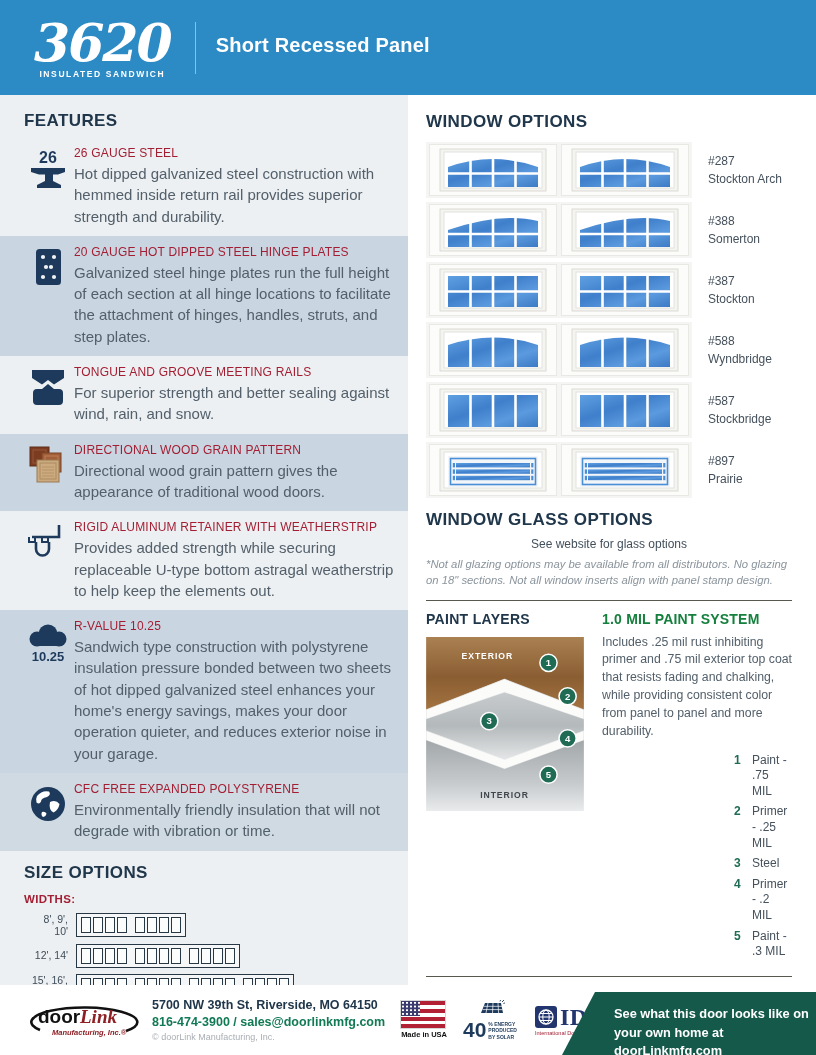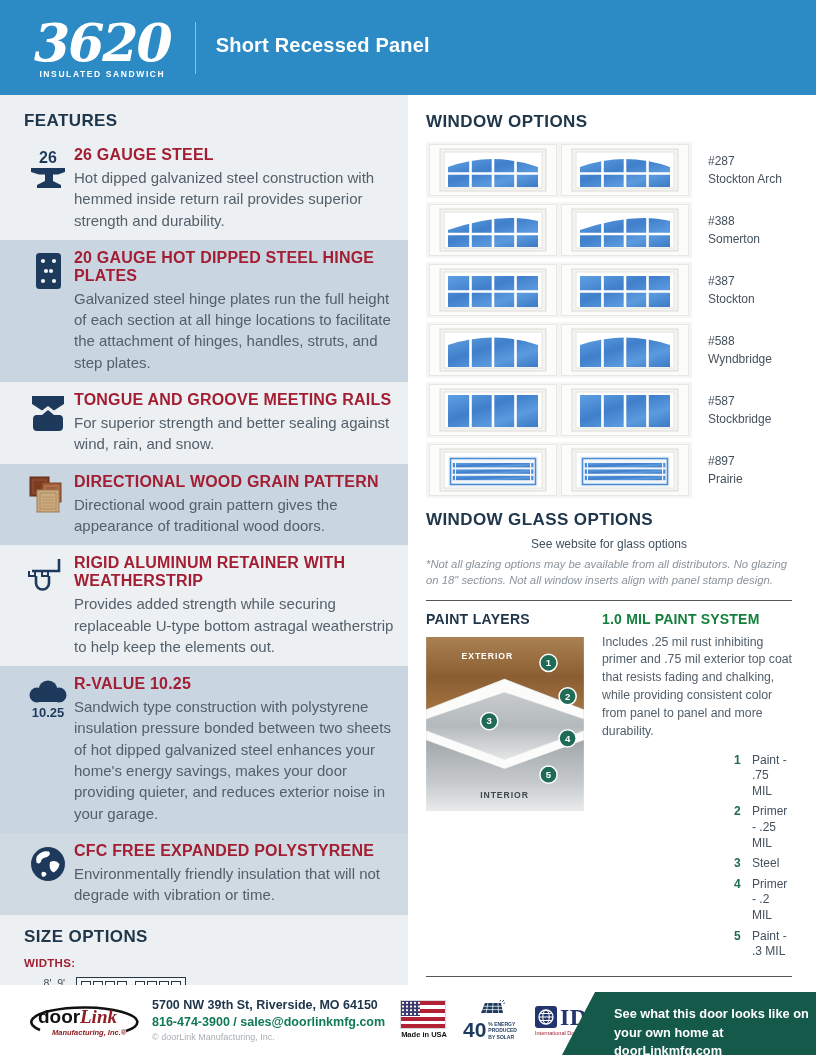--- a/index.html
+++ b/index.html
@@ -25,21 +25,21 @@
   
   .col-left { position:absolute; top:95px; left:0; width:408px; height:890px; background:#edf0f2; padding:16px 0 0 0; }
   .col-right { position:absolute; top:95px; left:408px; width:408px; height:890px; background:#ffffff; padding:17px 24px 0 18px; }
 
   h2.sec { font-size:17px; font-weight:bold; color:#20374b; letter-spacing:0.4px; }
   .col-left h2.sec { margin:0 0 6px 24px; }
 
   
   .feature-row { display:flex; padding:9px 14px 9px 22px; }
   .feature-icon { width:52px; flex:0 0 52px; display:flex; align-items:flex-start; justify-content:center; padding-top:3px; }
-  .feature-title { font-size:16px; font-weight:bold; color:#a31e33; letter-spacing:0.2px; margin-bottom:3px; }
+  .feature-title { font-size:12px; font-weight:normal; color:#a31e33; letter-spacing:0.2px; margin-bottom:3px; }
   .feature-desc { font-size:15px; color:#53606b; line-height:1.42; }
 
   
   .size-section { margin-top:12px; padding-left:24px; }
   .widths-label { font-size:11.5px; font-weight:bold; color:#a31e33; letter-spacing:0.3px; margin:10px 0 8px 0; }
   .width-row { display:flex; align-items:center; margin-bottom:6px; }
   .width-label { width:44px; flex:0 0 44px; text-align:right; font-size:10.5px; color:#3e4c59; line-height:1.2; margin-right:8px; white-space:pre-line; }
   .width-bar { display:flex; gap:8px; border:1.5px solid #273743; background:#f4f6f7; padding:3px 4px; }
   .panel-group { display:flex; gap:2px; }
   .panel-cell { width:10px; height:16px; border:1.5px solid #273743; background:#fbfcfc; }
@@ -199,21 +199,21 @@
             <svg width="48" height="42" viewBox="0 0 48 42">
     <circle cx="13" cy="17" r="7.5" fill="#1d3a5c"></circle>
               <circle cx="24" cy="12" r="9.5" fill="#1d3a5c"></circle>
     <circle cx="35" cy="17" r="7.5" fill="#1d3a5c"></circle>
               <rect x="9" y="16" width="31" height="8" rx="4" fill="#1d3a5c"></rect>
     <text x="24" y="39" text-anchor="middle" font-size="13" font-weight="bold" fill="#1d3a5c">10.25</text>
             </svg>
           </div>
      <div style="flex:1">
        <div class="feature-title">R-VALUE 10.25</div>
-       <div class="feature-desc">Sandwich type construction with polystyrene insulation pressure bonded between two sheets of hot dipped galvanized steel enhances your home's energy savings, makes your door providing quieter, and reduces exterior noise in your garage.</div>
+       <div class="feature-desc">Sandwich type construction with polystyrene insulation pressure bonded between two sheets of hot dipped galvanized steel enhances your home's energy savings, makes your door operation quieter, and reduces exterior noise in your garage.</div>
      </div>
         </div>
         <div class="feature-row" style="background: rgb(207, 218, 226);">
           <div class="feature-icon">
             <svg width="38" height="38" viewBox="0 0 38 38">
     <circle cx="19" cy="19" r="17" fill="#1d3a5c"></circle>
     <path d="M8,11 q5,-6 12,-4.5 q2.5,3 -2,5.5 q-6,1 -6,4.5 q-1.5,3.5 -4.5,1 q-1,-3.5 0.5,-6.5 z" fill="#fff"></path>
     <path d="M21,17 q6,-2.5 9.5,2 q-1,6 -6,8.5 q-5,-2.5 -3.5,-10.5 z" fill="#fff"></path>
     <path d="M13,27 q3,-1 4.5,1.5 q-0.5,3 -3.5,3.5 q-2.5,-2 -1,-5 z" fill="#fff"></path>
             </svg>

